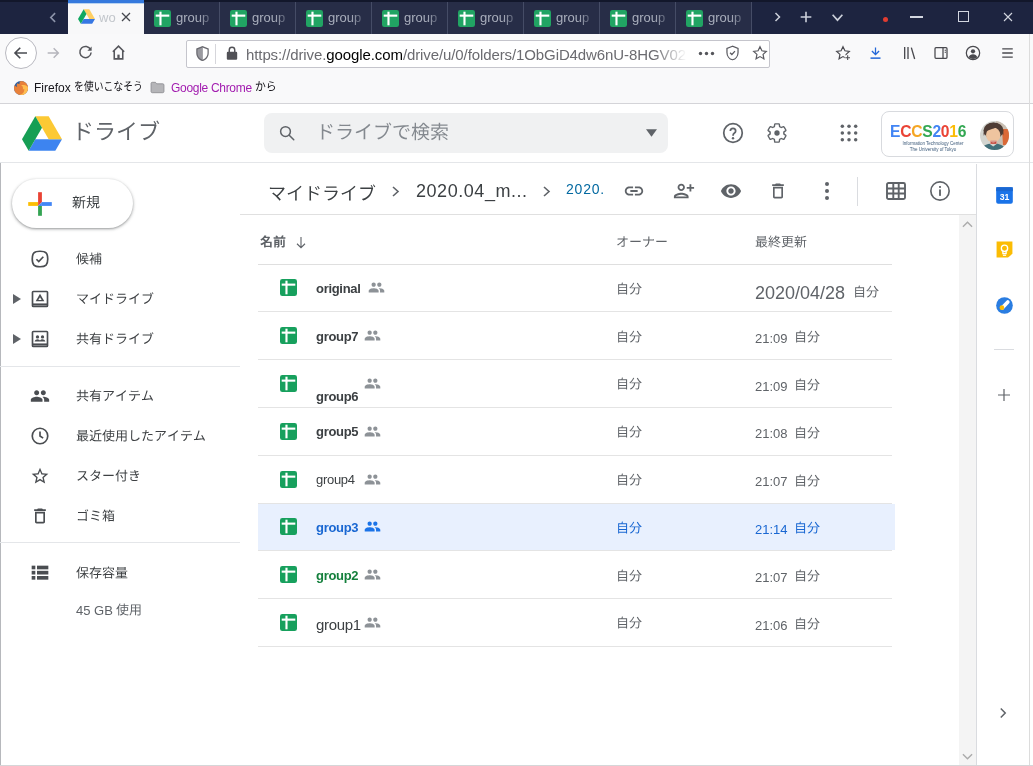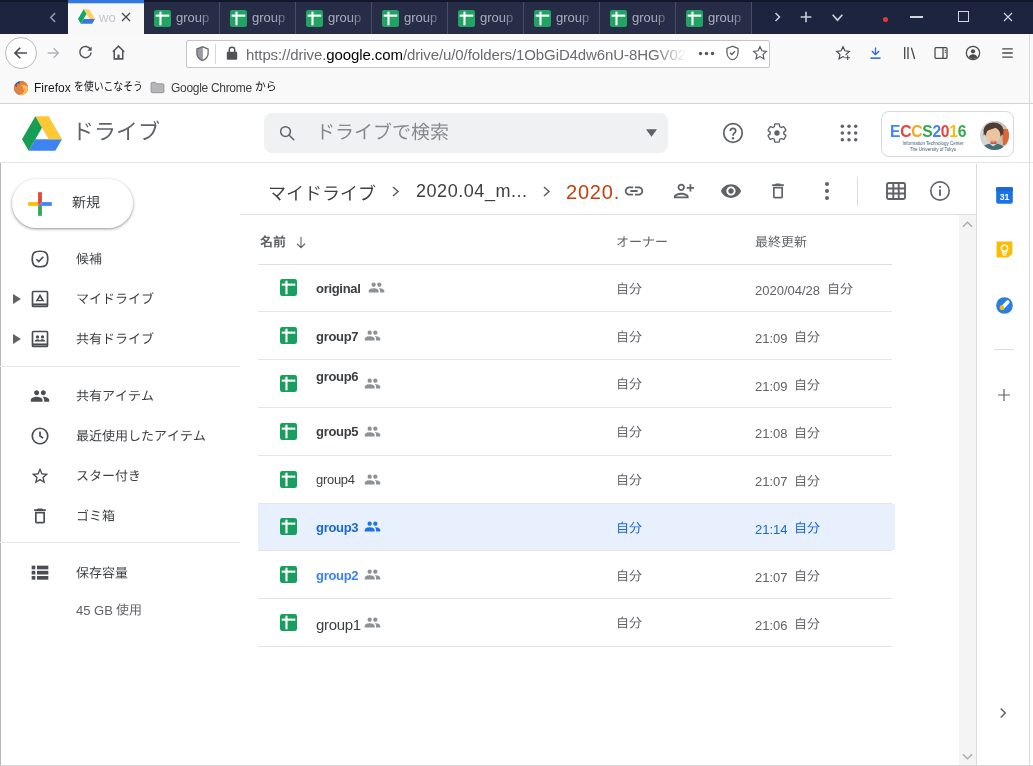--- a/index.html
+++ b/index.html
@@ -182,21 +182,21 @@
 <circle cx="12" cy="12" r="10.5" fill="#2c5e9e"></circle>
 <path fill="#e8813a" d="M12 1.5c5.8 0 10.5 4.7 10.5 10.5S17.8 22.5 12 22.5 1.5 17.8 1.5 12c0-1.6.36-3.1 1-4.45C3.6 9.6 5 10.2 6.4 9.9 4.9 8.3 5.4 5.9 6.8 4.9c.9 1 2.2 1.3 3.2.9C9.3 4.2 10 2.3 12 1.5z"></path>
 <path fill="#ffbd4f" d="M22.3 10c.9 5-1.9 10.2-6.9 12-2.4.9-5 .8-7.2-.1 3.1.3 5.9-1 7.5-3.3 1.2-1.8 1.5-3.8 1-5.6-.5.7-1.2 1.1-2 1.3.9-2.8-.4-5.6-2.8-6.7 2.8-.4 7.6-.1 10.4 2.4z"></path>
   </svg>
 <div class="t" style="left:34px;top:81px;font-size:12px;color:#17161b">Firefox <span style="display:inline-block;transform:scaleX(0.82);transform-origin:0 50%"><svg style="vertical-align:middle;margin-top:-2px" width="84.0" height="14.9" viewBox="0 -880 7000 1240">
         <path fill="#17161b" d="M882 -441 849 -516C821 -501 797 -490 767 -477C715 -453 654 -429 585 -396C570 -454 517 -486 452 -486C409 -486 351 -473 313 -449C347 -494 380 -551 403 -604C512 -608 636 -616 735 -632L736 -706C642 -689 533 -680 431 -675C446 -722 454 -761 460 -791L378 -798C376 -761 367 -716 353 -673L287 -672C241 -672 171 -676 118 -683V-608C173 -604 239 -602 282 -602H326C288 -521 221 -418 95 -296L163 -246C197 -286 225 -323 254 -350C299 -392 363 -423 426 -423C471 -423 507 -404 517 -361C400 -300 281 -226 281 -108C281 14 396 45 539 45C626 45 737 37 813 27L815 -53C727 -38 620 -29 542 -29C439 -29 361 -41 361 -119C361 -185 426 -238 519 -287C519 -235 518 -170 516 -131H593L590 -323C666 -359 737 -388 793 -409C820 -420 856 -434 882 -441Z M1599 -836V-729H1321V-660H1599V-562H1350V-285H1594C1587 -230 1572 -178 1540 -131C1487 -168 1444 -213 1413 -265L1350 -244C1387 -180 1436 -126 1495 -81C1449 -39 1381 -4 1284 21C1300 37 1321 66 1330 83C1434 52 1506 10 1557 -39C1658 22 1784 62 1927 82C1937 60 1956 31 1972 14C1828 -2 1702 -37 1601 -92C1641 -151 1659 -216 1667 -285H1929V-562H1672V-660H1962V-729H1672V-836ZM1420 -499H1599V-394L1598 -349H1420ZM1672 -499H1857V-349H1671L1672 -394ZM1278 -842C1219 -690 1122 -542 1021 -446C1034 -428 1055 -389 1063 -372C1101 -410 1138 -454 1173 -503V84H1245V-612C1284 -679 1320 -749 1348 -820Z M2223 -698 2126 -700C2132 -676 2133 -634 2133 -611C2133 -553 2134 -431 2144 -344C2171 -85 2262 9 2357 9C2424 9 2485 -49 2545 -219L2482 -290C2456 -190 2409 -86 2358 -86C2287 -86 2238 -197 2222 -364C2215 -447 2214 -538 2215 -601C2215 -627 2219 -674 2223 -698ZM2744 -670 2666 -643C2762 -526 2822 -321 2840 -140L2920 -173C2905 -342 2833 -554 2744 -670Z M3235 -702V-620C3314 -614 3399 -609 3499 -609C3592 -609 3701 -616 3769 -621V-703C3697 -696 3595 -689 3499 -689C3399 -689 3307 -693 3235 -702ZM3275 -299 3194 -307C3185 -266 3173 -219 3173 -168C3173 -42 3291 25 3494 25C3636 25 3763 10 3835 -10L3834 -96C3759 -71 3630 -56 3492 -56C3332 -56 3254 -109 3254 -185C3254 -222 3262 -259 3275 -299Z M4887 -458 4932 -524C4885 -560 4771 -625 4699 -657L4658 -596C4725 -566 4833 -504 4887 -458ZM4622 -165 4623 -120C4623 -65 4595 -21 4512 -21C4434 -21 4396 -53 4396 -100C4396 -146 4446 -180 4519 -180C4555 -180 4590 -175 4622 -165ZM4687 -485H4609C4611 -414 4616 -315 4620 -233C4589 -240 4556 -243 4522 -243C4409 -243 4322 -185 4322 -93C4322 6 4412 51 4522 51C4646 51 4697 -14 4697 -94L4696 -136C4761 -104 4815 -59 4858 -21L4901 -89C4849 -133 4779 -182 4693 -213L4686 -377C4685 -413 4685 -444 4687 -485ZM4451 -794 4363 -802C4361 -748 4347 -685 4332 -629C4293 -626 4255 -624 4219 -624C4177 -624 4134 -626 4097 -631L4102 -556C4140 -554 4182 -553 4219 -553C4248 -553 4278 -554 4308 -556C4262 -439 4177 -279 4094 -182L4171 -142C4251 -250 4340 -423 4389 -564C4455 -573 4518 -586 4571 -601L4569 -676C4518 -659 4464 -647 4412 -639C4428 -697 4442 -758 4451 -794Z M5262 -747 5266 -665C5287 -667 5317 -670 5342 -672C5385 -675 5561 -683 5605 -686C5542 -630 5383 -491 5275 -416C5224 -410 5156 -402 5102 -396L5109 -321C5229 -341 5362 -356 5469 -365C5418 -334 5353 -262 5353 -176C5353 -23 5486 54 5730 43L5747 -38C5711 -35 5662 -33 5603 -41C5512 -53 5431 -87 5431 -188C5431 -282 5526 -365 5623 -379C5683 -387 5779 -388 5877 -383V-457C5733 -457 5553 -444 5401 -428C5481 -491 5626 -612 5700 -674C5714 -685 5740 -703 5754 -711L5703 -768C5691 -765 5672 -761 5649 -759C5591 -752 5385 -743 5341 -743C5311 -743 5286 -744 5262 -747Z M6720 -333C6720 -154 6549 -58 6306 -28L6351 48C6610 9 6805 -113 6805 -330C6805 -473 6699 -552 6557 -552C6442 -552 6328 -520 6258 -504C6228 -497 6194 -491 6166 -489L6192 -396C6216 -406 6245 -417 6276 -427C6335 -444 6433 -477 6549 -477C6652 -477 6720 -417 6720 -333ZM6300 -783 6287 -707C6400 -687 6602 -667 6713 -660L6725 -737C6627 -738 6410 -758 6300 -783Z"></path>
       </svg></span></div>
 <svg class="abs" style="left:150px;top:81px" width="15" height="13" viewBox="0 0 24 20">
     <path fill="#b5b5b8" stroke="#8f8f93" stroke-width="1.4" d="M1.7 3.5c0-1 .8-1.8 1.8-1.8h5.2l2 2.4h9.8c1 0 1.8.8 1.8 1.8v10.6c0 1-.8 1.8-1.8 1.8H3.5c-1 0-1.8-.8-1.8-1.8V3.5z"></path>
   </svg>
-<div class="t" style="left:171px;top:81px;font-size:12px;letter-spacing:-0.3px;color:#404040">Google Chrome <span style="display:inline-block;transform:scaleX(0.9);transform-origin:0 50%"><svg style="vertical-align:middle;margin-top:-2px" width="24.0" height="14.9" viewBox="0 -880 2000 1240">
+<div class="t" style="left:171px;top:81px;font-size:12px;letter-spacing:-0.3px;color:#a21caf">Google Chrome <span style="display:inline-block;transform:scaleX(0.9);transform-origin:0 50%"><svg style="vertical-align:middle;margin-top:-2px" width="24.0" height="14.9" viewBox="0 -880 2000 1240">
         <path fill="#17161b" d="M782 -674 709 -641C780 -558 858 -382 887 -279L965 -316C931 -409 844 -593 782 -674ZM78 -561 86 -474C112 -478 153 -483 176 -486L303 -500C269 -366 194 -138 92 -1L174 31C279 -138 347 -364 384 -508C428 -512 468 -515 492 -515C555 -515 598 -498 598 -406C598 -298 582 -168 550 -100C530 -57 500 -49 463 -49C435 -49 382 -56 340 -69L353 14C385 22 433 29 471 29C536 29 585 12 617 -55C659 -138 675 -297 675 -416C675 -551 602 -585 513 -585C489 -585 447 -582 400 -578L426 -721C430 -740 434 -762 438 -780L345 -790C345 -722 335 -644 319 -572C259 -567 200 -562 167 -561C135 -560 109 -559 78 -561Z M1335 -784 1315 -708C1391 -687 1608 -643 1703 -630L1722 -707C1634 -715 1421 -757 1335 -784ZM1313 -602 1229 -613C1223 -508 1198 -298 1178 -207L1252 -189C1258 -205 1267 -222 1282 -239C1352 -323 1460 -373 1592 -373C1694 -373 1768 -316 1768 -236C1768 -99 1614 -8 1298 -47L1322 35C1694 66 1852 -55 1852 -234C1852 -351 1750 -443 1597 -443C1477 -443 1367 -405 1271 -321C1282 -385 1299 -534 1313 -602Z"></path>
       </svg></span></div>
 <div class="abs" style="left:0;top:104px;width:1033px;height:59px;background:#fff;border-bottom:1px solid #e4e6e9"></div>
 <svg class="abs" style="left:22px;top:115px" width="40" height="37" viewBox="0 0 1443 1250">
 <path fill="#3d84f0" d="M240.5 1250l240.5-416.7h962l-240.5 416.7z"></path>
 <path fill="#fcc934" d="M962.1 833.3h481L962.1 0H481z"></path>
 <path fill="#169e54" d="M0 833.3l240.5 416.7 481-833.3L481 0z"></path>
   </svg>
 <svg style="position:absolute;left:72px;top:120.4px;" width="88.0" height="27.3" viewBox="0 -880 4000 1240">
     <path fill="#5f6368" d="M656 -720 601 -695C634 -650 665 -595 690 -543L747 -569C724 -616 681 -683 656 -720ZM777 -770 722 -744C756 -700 788 -647 815 -594L871 -622C847 -668 803 -735 777 -770ZM305 -75C305 -38 303 11 299 43H395C392 11 389 -43 389 -75V-404C500 -370 673 -303 781 -244L816 -329C710 -382 521 -453 389 -493V-657C389 -687 392 -730 396 -761H297C303 -730 305 -685 305 -657C305 -573 305 -131 305 -75Z M1231 -745V-662C1258 -664 1290 -665 1321 -665C1376 -665 1657 -665 1713 -665C1747 -665 1781 -664 1805 -662V-745C1781 -741 1746 -740 1714 -740C1655 -740 1375 -740 1321 -740C1289 -740 1257 -741 1231 -745ZM1878 -481 1821 -517C1810 -511 1789 -509 1766 -509C1715 -509 1289 -509 1239 -509C1212 -509 1178 -511 1141 -515V-431C1177 -433 1215 -434 1239 -434C1299 -434 1721 -434 1770 -434C1752 -362 1712 -277 1651 -213C1566 -123 1441 -59 1299 -30L1361 41C1488 6 1614 -53 1719 -168C1793 -249 1838 -353 1865 -452C1867 -459 1873 -472 1878 -481Z M2086 -361 2126 -283C2265 -326 2402 -386 2507 -446V-76C2507 -38 2504 12 2501 31H2599C2595 11 2593 -38 2593 -76V-498C2695 -566 2787 -642 2863 -721L2796 -783C2727 -700 2627 -613 2523 -548C2412 -478 2259 -408 2086 -361Z M3884 -857 3829 -834C3856 -799 3889 -742 3911 -701L3966 -725C3945 -763 3909 -823 3884 -857ZM3846 -651 3797 -682 3835 -699C3815 -737 3779 -797 3756 -831L3701 -808C3724 -776 3753 -727 3774 -688C3758 -685 3744 -685 3731 -685C3686 -685 3287 -685 3230 -685C3197 -685 3157 -688 3130 -692V-603C3155 -604 3190 -606 3229 -606C3287 -606 3683 -606 3741 -606C3727 -510 3681 -371 3610 -280C3526 -173 3414 -88 3220 -40L3288 35C3471 -22 3590 -115 3682 -232C3761 -335 3809 -496 3831 -601C3835 -621 3839 -637 3846 -651Z"></path>
@@ -349,21 +349,21 @@
 <svg style="position:absolute;left:268px;top:183.8px;" width="108.0" height="22.3" viewBox="0 -880 6000 1240">
     <path fill="#3c4043" d="M458 -159C521 -94 601 -6 638 45L711 -13C671 -62 600 -137 540 -197C705 -323 832 -486 904 -603C910 -612 919 -623 929 -634L866 -685C852 -680 829 -677 801 -677C701 -677 256 -677 205 -677C170 -677 131 -681 103 -685V-595C123 -597 166 -601 205 -601C263 -601 704 -601 793 -601C743 -511 628 -364 481 -254C413 -315 331 -381 294 -408L229 -356C282 -319 398 -219 458 -159Z M1086 -361 1126 -283C1265 -326 1402 -386 1507 -446V-76C1507 -38 1504 12 1501 31H1599C1595 11 1593 -38 1593 -76V-498C1695 -566 1787 -642 1863 -721L1796 -783C1727 -700 1627 -613 1523 -548C1412 -478 1259 -408 1086 -361Z M2656 -720 2601 -695C2634 -650 2665 -595 2690 -543L2747 -569C2724 -616 2681 -683 2656 -720ZM2777 -770 2722 -744C2756 -700 2788 -647 2815 -594L2871 -622C2847 -668 2803 -735 2777 -770ZM2305 -75C2305 -38 2303 11 2299 43H2395C2392 11 2389 -43 2389 -75V-404C2500 -370 2673 -303 2781 -244L2816 -329C2710 -382 2521 -453 2389 -493V-657C2389 -687 2392 -730 2396 -761H2297C2303 -730 2305 -685 2305 -657C2305 -573 2305 -131 2305 -75Z M3231 -745V-662C3258 -664 3290 -665 3321 -665C3376 -665 3657 -665 3713 -665C3747 -665 3781 -664 3805 -662V-745C3781 -741 3746 -740 3714 -740C3655 -740 3375 -740 3321 -740C3289 -740 3257 -741 3231 -745ZM3878 -481 3821 -517C3810 -511 3789 -509 3766 -509C3715 -509 3289 -509 3239 -509C3212 -509 3178 -511 3141 -515V-431C3177 -433 3215 -434 3239 -434C3299 -434 3721 -434 3770 -434C3752 -362 3712 -277 3651 -213C3566 -123 3441 -59 3299 -30L3361 41C3488 6 3614 -53 3719 -168C3793 -249 3838 -353 3865 -452C3867 -459 3873 -472 3878 -481Z M4086 -361 4126 -283C4265 -326 4402 -386 4507 -446V-76C4507 -38 4504 12 4501 31H4599C4595 11 4593 -38 4593 -76V-498C4695 -566 4787 -642 4863 -721L4796 -783C4727 -700 4627 -613 4523 -548C4412 -478 4259 -408 4086 -361Z M5884 -857 5829 -834C5856 -799 5889 -742 5911 -701L5966 -725C5945 -763 5909 -823 5884 -857ZM5846 -651 5797 -682 5835 -699C5815 -737 5779 -797 5756 -831L5701 -808C5724 -776 5753 -727 5774 -688C5758 -685 5744 -685 5731 -685C5686 -685 5287 -685 5230 -685C5197 -685 5157 -688 5130 -692V-603C5155 -604 5190 -606 5229 -606C5287 -606 5683 -606 5741 -606C5727 -510 5681 -371 5610 -280C5526 -173 5414 -88 5220 -40L5288 35C5471 -22 5590 -115 5682 -232C5761 -335 5809 -496 5831 -601C5835 -621 5839 -637 5846 -651Z"></path>
   </svg>
 <svg class="abs" style="left:391px;top:186px" width="9" height="11" viewBox="0 0 9 11">
     <path fill="none" stroke="#5f6368" stroke-width="1.6" d="M2 1l5 4.5L2 10"></path>
   </svg>
 <div class="t" style="left:416px;top:181px;font-size:18px;letter-spacing:0.55px;color:#3c4043">2020.04_m...</div>
 <svg class="abs" style="left:542px;top:186px" width="9" height="11" viewBox="0 0 9 11">
     <path fill="none" stroke="#5f6368" stroke-width="1.6" d="M2 1l5 4.5L2 10"></path>
   </svg>
-<div class="t" style="left:566px;top:181px;font-size:20px;letter-spacing:0.8px;color:#c2410c">2020.</div>
+<div class="t" style="left:566px;top:181px;font-size:14px;letter-spacing:0.8px;color:#0369a1">2020.</div>
 <svg style="position:absolute;left:623px;top:180px" width="22" height="22" viewBox="0 0 24 24">
     <path fill="#5f6368" d="M3.9 12c0-1.71 1.39-3.1 3.1-3.1h4V7H7c-2.76 0-5 2.24-5 5s2.24 5 5 5h4v-1.9H7c-1.71 0-3.1-1.39-3.1-3.1zM8 13h8v-2H8v2zm9-6h-4v1.9h4c1.71 0 3.1 1.39 3.1 3.1s-1.39 3.1-3.1 3.1h-4V17h4c2.76 0 5-2.24 5-5s-2.24-5-5-5z"></path>
   </svg>
 <svg style="position:absolute;left:673px;top:180px" width="22" height="22" viewBox="0 0 24 24">
     <path fill="#5f6368" d="M9 12c2.21 0 4-1.79 4-4s-1.79-4-4-4-4 1.79-4 4 1.79 4 4 4zm0-6c1.1 0 2 .9 2 2s-.9 2-2 2-2-.9-2-2 .9-2 2-2zm0 8c-2.67 0-8 1.34-8 4v2h16v-2c0-2.66-5.33-4-8-4zm-6 4c.22-.72 3.31-2 6-2 2.7 0 5.8 1.29 6 2H3zm17-10.5v-3h-2v3h-3v2h3v3h2v-3h3v-2h-3z"></path>
   </svg>
 <svg style="position:absolute;left:720px;top:180px" width="22" height="22" viewBox="0 0 24 24">
     <path fill="#5f6368" d="M12 4.5C7 4.5 2.73 7.61 1 12c1.73 4.39 6 7.5 11 7.5s9.27-3.11 11-7.5c-1.73-4.39-6-7.5-11-7.5zM12 17c-2.76 0-5-2.24-5-5s2.24-5 5-5 5 2.24 5 5-2.24 5-5 5zm0-8c-1.66 0-3 1.34-3 3s1.34 3 3 3 3-1.34 3-3-1.34-3-3-3z"></path>
   </svg>
 <svg style="position:absolute;left:768px;top:181px" width="20" height="20" viewBox="0 0 24 24">
@@ -402,21 +402,21 @@
 <rect x="5.1" y="1.6" width="2.0" height="12.8" fill="#fff"></rect>
 <rect x="1.6" y="4.3" width="12.8" height="2.0" fill="#fff"></rect>
   </svg>
 <div class="t" style="left:316px;top:280.9px;font-size:13px;font-weight:bold;letter-spacing:-0.3px;color:#3c4043">original</div>
 <svg style="position:absolute;left:368px;top:279.4px" width="17" height="17" viewBox="0 0 24 24">
     <path fill="#8d9297" d="M16 11c1.66 0 2.99-1.34 2.99-3S17.66 5 16 5c-1.66 0-3 1.34-3 3s1.34 3 3 3zm-8 0c1.66 0 2.99-1.34 2.99-3S9.66 5 8 5C6.34 5 5 6.34 5 8s1.34 3 3 3zm0 2c-2.33 0-7 1.17-7 3.5V19h14v-2.5c0-2.33-4.67-3.5-7-3.5zm8 0c-.29 0-.62.02-.97.05 1.16.84 1.97 1.97 1.97 3.45V19h6v-2.5c0-2.33-4.67-3.5-7-3.5z"></path>
   </svg>
 <svg style="position:absolute;left:616px;top:281.8px;" width="26.0" height="16.1" viewBox="0 -880 2000 1240">
     <path fill="#5f6368" d="M239 -411H774V-264H239ZM239 -482V-631H774V-482ZM239 -194H774V-46H239ZM455 -842C447 -802 431 -747 416 -703H163V81H239V25H774V76H853V-703H492C509 -741 526 -787 542 -830Z M1324 -820C1262 -665 1151 -527 1023 -442C1041 -428 1074 -399 1088 -383C1213 -478 1331 -628 1404 -797ZM1673 -822 1601 -793C1676 -644 1803 -482 1914 -392C1928 -413 1956 -442 1977 -458C1867 -535 1738 -687 1673 -822ZM1187 -462V-389H1392C1370 -219 1314 -59 1076 19C1093 35 1115 65 1125 85C1382 -8 1446 -190 1473 -389H1732C1720 -135 1705 -35 1679 -9C1669 1 1657 4 1637 4C1613 4 1552 3 1486 -3C1500 18 1509 50 1511 72C1574 76 1636 77 1670 74C1704 71 1727 64 1747 38C1782 0 1796 -115 1811 -426C1812 -436 1812 -462 1812 -462Z"></path>
   </svg>
-<div class="t" style="left:755px;top:282.9px;font-size:13px;color:#5f6368">2020/04/28 <svg style="vertical-align:middle;margin-left:3px;margin-top:-2px" width="26.0" height="16.1" viewBox="0 -880 2000 1240">
+<div class="t" style="left:755px;top:282.9px;font-size:18px;color:#5f6368">2020/04/28 <svg style="vertical-align:middle;margin-left:3px;margin-top:-2px" width="26.0" height="16.1" viewBox="0 -880 2000 1240">
       <path fill="#5f6368" d="M239 -411H774V-264H239ZM239 -482V-631H774V-482ZM239 -194H774V-46H239ZM455 -842C447 -802 431 -747 416 -703H163V81H239V25H774V76H853V-703H492C509 -741 526 -787 542 -830Z M1324 -820C1262 -665 1151 -527 1023 -442C1041 -428 1074 -399 1088 -383C1213 -478 1331 -628 1404 -797ZM1673 -822 1601 -793C1676 -644 1803 -482 1914 -392C1928 -413 1956 -442 1977 -458C1867 -535 1738 -687 1673 -822ZM1187 -462V-389H1392C1370 -219 1314 -59 1076 19C1093 35 1115 65 1125 85C1382 -8 1446 -190 1473 -389H1732C1720 -135 1705 -35 1679 -9C1669 1 1657 4 1637 4C1613 4 1552 3 1486 -3C1500 18 1509 50 1511 72C1574 76 1636 77 1670 74C1704 71 1727 64 1747 38C1782 0 1796 -115 1811 -426C1812 -436 1812 -462 1812 -462Z"></path>
     </svg></div>
 <div class="abs" style="left:258px;top:311.3px;width:634px;height:1px;background:#e4e4e4"></div>
 <svg style="position:absolute;left:280px;top:327.2px" width="17" height="17" viewBox="0 0 16 16">
 <rect width="16" height="16" rx="2.2" fill="#17a05d"></rect>
 <rect x="5.1" y="1.6" width="2.0" height="12.8" fill="#fff"></rect>
 <rect x="1.6" y="4.3" width="12.8" height="2.0" fill="#fff"></rect>
   </svg>
 <div class="t" style="left:316px;top:328.7px;font-size:13px;font-weight:bold;letter-spacing:-0.3px;color:#3c4043">group7</div>
 <svg style="position:absolute;left:364px;top:327.2px" width="17" height="17" viewBox="0 0 24 24">
@@ -427,21 +427,21 @@
   </svg>
 <div class="t" style="left:755px;top:330.7px;font-size:13px;color:#5f6368">21:09 <svg style="vertical-align:middle;margin-left:3px;margin-top:-2px" width="26.0" height="16.1" viewBox="0 -880 2000 1240">
       <path fill="#5f6368" d="M239 -411H774V-264H239ZM239 -482V-631H774V-482ZM239 -194H774V-46H239ZM455 -842C447 -802 431 -747 416 -703H163V81H239V25H774V76H853V-703H492C509 -741 526 -787 542 -830Z M1324 -820C1262 -665 1151 -527 1023 -442C1041 -428 1074 -399 1088 -383C1213 -478 1331 -628 1404 -797ZM1673 -822 1601 -793C1676 -644 1803 -482 1914 -392C1928 -413 1956 -442 1977 -458C1867 -535 1738 -687 1673 -822ZM1187 -462V-389H1392C1370 -219 1314 -59 1076 19C1093 35 1115 65 1125 85C1382 -8 1446 -190 1473 -389H1732C1720 -135 1705 -35 1679 -9C1669 1 1657 4 1637 4C1613 4 1552 3 1486 -3C1500 18 1509 50 1511 72C1574 76 1636 77 1670 74C1704 71 1727 64 1747 38C1782 0 1796 -115 1811 -426C1812 -436 1812 -462 1812 -462Z"></path>
     </svg></div>
 <div class="abs" style="left:258px;top:359.1px;width:634px;height:1px;background:#e4e4e4"></div>
 <svg style="position:absolute;left:280px;top:375.0px" width="17" height="17" viewBox="0 0 16 16">
 <rect width="16" height="16" rx="2.2" fill="#17a05d"></rect>
 <rect x="5.1" y="1.6" width="2.0" height="12.8" fill="#fff"></rect>
 <rect x="1.6" y="4.3" width="12.8" height="2.0" fill="#fff"></rect>
   </svg>
-<div class="t" style="left:316px;top:369px;font-size:13px;font-weight:bold;letter-spacing:-0.3px;color:#3c4043">group6</div>
+<div class="t" style="left:316px;top:389px;font-size:13px;font-weight:bold;letter-spacing:-0.3px;color:#3c4043">group6</div>
 <svg style="position:absolute;left:364px;top:375.0px" width="17" height="17" viewBox="0 0 24 24">
     <path fill="#8d9297" d="M16 11c1.66 0 2.99-1.34 2.99-3S17.66 5 16 5c-1.66 0-3 1.34-3 3s1.34 3 3 3zm-8 0c1.66 0 2.99-1.34 2.99-3S9.66 5 8 5C6.34 5 5 6.34 5 8s1.34 3 3 3zm0 2c-2.33 0-7 1.17-7 3.5V19h14v-2.5c0-2.33-4.67-3.5-7-3.5zm8 0c-.29 0-.62.02-.97.05 1.16.84 1.97 1.97 1.97 3.45V19h6v-2.5c0-2.33-4.67-3.5-7-3.5z"></path>
   </svg>
 <svg style="position:absolute;left:616px;top:377.4px;" width="26.0" height="16.1" viewBox="0 -880 2000 1240">
     <path fill="#5f6368" d="M239 -411H774V-264H239ZM239 -482V-631H774V-482ZM239 -194H774V-46H239ZM455 -842C447 -802 431 -747 416 -703H163V81H239V25H774V76H853V-703H492C509 -741 526 -787 542 -830Z M1324 -820C1262 -665 1151 -527 1023 -442C1041 -428 1074 -399 1088 -383C1213 -478 1331 -628 1404 -797ZM1673 -822 1601 -793C1676 -644 1803 -482 1914 -392C1928 -413 1956 -442 1977 -458C1867 -535 1738 -687 1673 -822ZM1187 -462V-389H1392C1370 -219 1314 -59 1076 19C1093 35 1115 65 1125 85C1382 -8 1446 -190 1473 -389H1732C1720 -135 1705 -35 1679 -9C1669 1 1657 4 1637 4C1613 4 1552 3 1486 -3C1500 18 1509 50 1511 72C1574 76 1636 77 1670 74C1704 71 1727 64 1747 38C1782 0 1796 -115 1811 -426C1812 -436 1812 -462 1812 -462Z"></path>
   </svg>
 <div class="t" style="left:755px;top:378.5px;font-size:13px;color:#5f6368">21:09 <svg style="vertical-align:middle;margin-left:3px;margin-top:-2px" width="26.0" height="16.1" viewBox="0 -880 2000 1240">
       <path fill="#5f6368" d="M239 -411H774V-264H239ZM239 -482V-631H774V-482ZM239 -194H774V-46H239ZM455 -842C447 -802 431 -747 416 -703H163V81H239V25H774V76H853V-703H492C509 -741 526 -787 542 -830Z M1324 -820C1262 -665 1151 -527 1023 -442C1041 -428 1074 -399 1088 -383C1213 -478 1331 -628 1404 -797ZM1673 -822 1601 -793C1676 -644 1803 -482 1914 -392C1928 -413 1956 -442 1977 -458C1867 -535 1738 -687 1673 -822ZM1187 -462V-389H1392C1370 -219 1314 -59 1076 19C1093 35 1115 65 1125 85C1382 -8 1446 -190 1473 -389H1732C1720 -135 1705 -35 1679 -9C1669 1 1657 4 1637 4C1613 4 1552 3 1486 -3C1500 18 1509 50 1511 72C1574 76 1636 77 1670 74C1704 71 1727 64 1747 38C1782 0 1796 -115 1811 -426C1812 -436 1812 -462 1812 -462Z"></path>
     </svg></div>
 <div class="abs" style="left:258px;top:406.9px;width:634px;height:1px;background:#e4e4e4"></div>
@@ -492,21 +492,21 @@
   </svg>
 <div class="t" style="left:755px;top:521.9px;font-size:13px;color:#1967d2">21:14 <svg style="vertical-align:middle;margin-left:3px;margin-top:-2px" width="26.0" height="16.1" viewBox="0 -880 2000 1240">
       <path fill="#1967d2" d="M239 -411H774V-264H239ZM239 -482V-631H774V-482ZM239 -194H774V-46H239ZM455 -842C447 -802 431 -747 416 -703H163V81H239V25H774V76H853V-703H492C509 -741 526 -787 542 -830Z M1324 -820C1262 -665 1151 -527 1023 -442C1041 -428 1074 -399 1088 -383C1213 -478 1331 -628 1404 -797ZM1673 -822 1601 -793C1676 -644 1803 -482 1914 -392C1928 -413 1956 -442 1977 -458C1867 -535 1738 -687 1673 -822ZM1187 -462V-389H1392C1370 -219 1314 -59 1076 19C1093 35 1115 65 1125 85C1382 -8 1446 -190 1473 -389H1732C1720 -135 1705 -35 1679 -9C1669 1 1657 4 1637 4C1613 4 1552 3 1486 -3C1500 18 1509 50 1511 72C1574 76 1636 77 1670 74C1704 71 1727 64 1747 38C1782 0 1796 -115 1811 -426C1812 -436 1812 -462 1812 -462Z"></path>
     </svg></div>
 <div class="abs" style="left:258px;top:550.3px;width:634px;height:1px;background:#e4e4e4"></div>
 <svg style="position:absolute;left:280px;top:566.2px" width="17" height="17" viewBox="0 0 16 16">
 <rect width="16" height="16" rx="2.2" fill="#17a05d"></rect>
 <rect x="5.1" y="1.6" width="2.0" height="12.8" fill="#fff"></rect>
 <rect x="1.6" y="4.3" width="12.8" height="2.0" fill="#fff"></rect>
   </svg>
-<div class="t" style="left:316px;top:567.7px;font-size:13px;font-weight:bold;letter-spacing:-0.3px;color:#3b82f6">group2</div>
+<div class="t" style="left:316px;top:567.7px;font-size:13px;font-weight:bold;letter-spacing:-0.3px;color:#15803d">group2</div>
 <svg style="position:absolute;left:364px;top:566.2px" width="17" height="17" viewBox="0 0 24 24">
     <path fill="#8d9297" d="M16 11c1.66 0 2.99-1.34 2.99-3S17.66 5 16 5c-1.66 0-3 1.34-3 3s1.34 3 3 3zm-8 0c1.66 0 2.99-1.34 2.99-3S9.66 5 8 5C6.34 5 5 6.34 5 8s1.34 3 3 3zm0 2c-2.33 0-7 1.17-7 3.5V19h14v-2.5c0-2.33-4.67-3.5-7-3.5zm8 0c-.29 0-.62.02-.97.05 1.16.84 1.97 1.97 1.97 3.45V19h6v-2.5c0-2.33-4.67-3.5-7-3.5z"></path>
   </svg>
 <svg style="position:absolute;left:616px;top:568.6px;" width="26.0" height="16.1" viewBox="0 -880 2000 1240">
     <path fill="#5f6368" d="M239 -411H774V-264H239ZM239 -482V-631H774V-482ZM239 -194H774V-46H239ZM455 -842C447 -802 431 -747 416 -703H163V81H239V25H774V76H853V-703H492C509 -741 526 -787 542 -830Z M1324 -820C1262 -665 1151 -527 1023 -442C1041 -428 1074 -399 1088 -383C1213 -478 1331 -628 1404 -797ZM1673 -822 1601 -793C1676 -644 1803 -482 1914 -392C1928 -413 1956 -442 1977 -458C1867 -535 1738 -687 1673 -822ZM1187 -462V-389H1392C1370 -219 1314 -59 1076 19C1093 35 1115 65 1125 85C1382 -8 1446 -190 1473 -389H1732C1720 -135 1705 -35 1679 -9C1669 1 1657 4 1637 4C1613 4 1552 3 1486 -3C1500 18 1509 50 1511 72C1574 76 1636 77 1670 74C1704 71 1727 64 1747 38C1782 0 1796 -115 1811 -426C1812 -436 1812 -462 1812 -462Z"></path>
   </svg>
 <div class="t" style="left:755px;top:569.7px;font-size:13px;color:#5f6368">21:07 <svg style="vertical-align:middle;margin-left:3px;margin-top:-2px" width="26.0" height="16.1" viewBox="0 -880 2000 1240">
       <path fill="#5f6368" d="M239 -411H774V-264H239ZM239 -482V-631H774V-482ZM239 -194H774V-46H239ZM455 -842C447 -802 431 -747 416 -703H163V81H239V25H774V76H853V-703H492C509 -741 526 -787 542 -830Z M1324 -820C1262 -665 1151 -527 1023 -442C1041 -428 1074 -399 1088 -383C1213 -478 1331 -628 1404 -797ZM1673 -822 1601 -793C1676 -644 1803 -482 1914 -392C1928 -413 1956 -442 1977 -458C1867 -535 1738 -687 1673 -822ZM1187 -462V-389H1392C1370 -219 1314 -59 1076 19C1093 35 1115 65 1125 85C1382 -8 1446 -190 1473 -389H1732C1720 -135 1705 -35 1679 -9C1669 1 1657 4 1637 4C1613 4 1552 3 1486 -3C1500 18 1509 50 1511 72C1574 76 1636 77 1670 74C1704 71 1727 64 1747 38C1782 0 1796 -115 1811 -426C1812 -436 1812 -462 1812 -462Z"></path>
     </svg></div>
 <div class="abs" style="left:258px;top:598.1px;width:634px;height:1px;background:#e4e4e4"></div>

